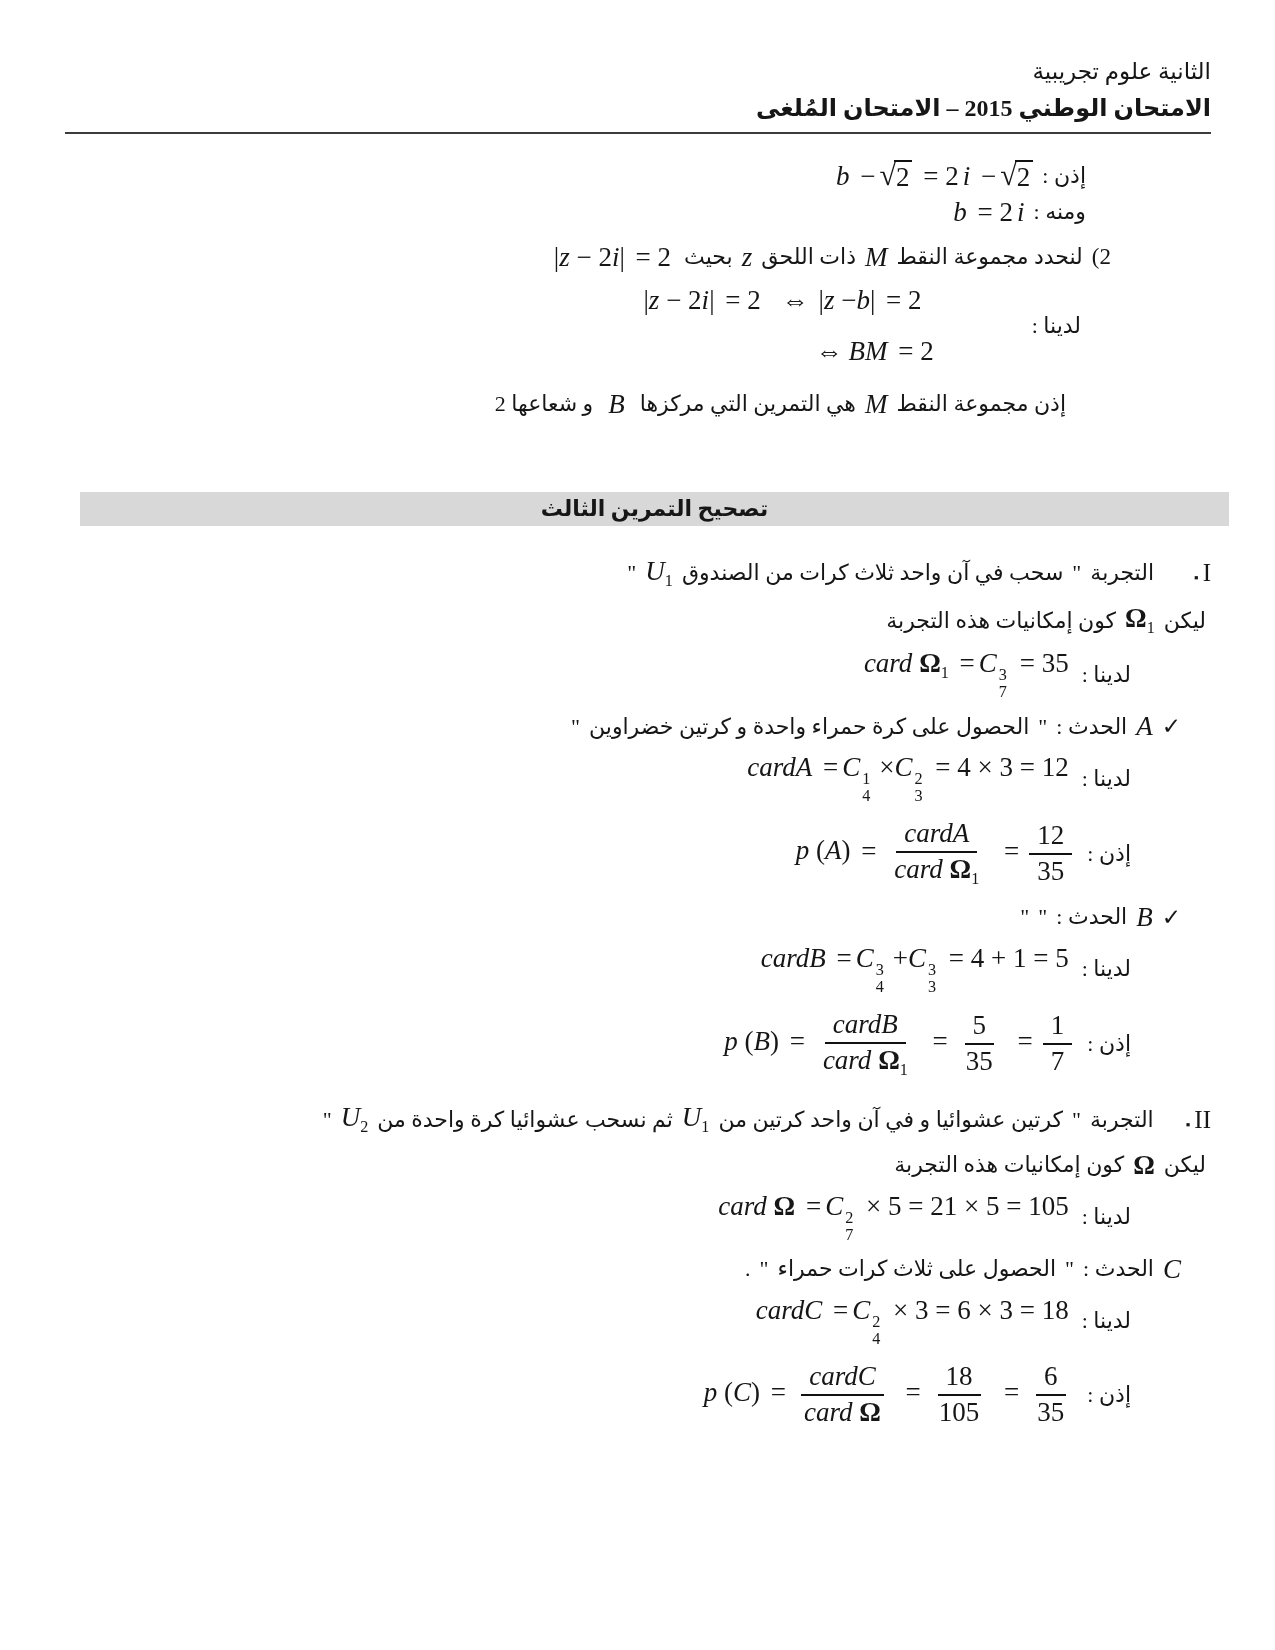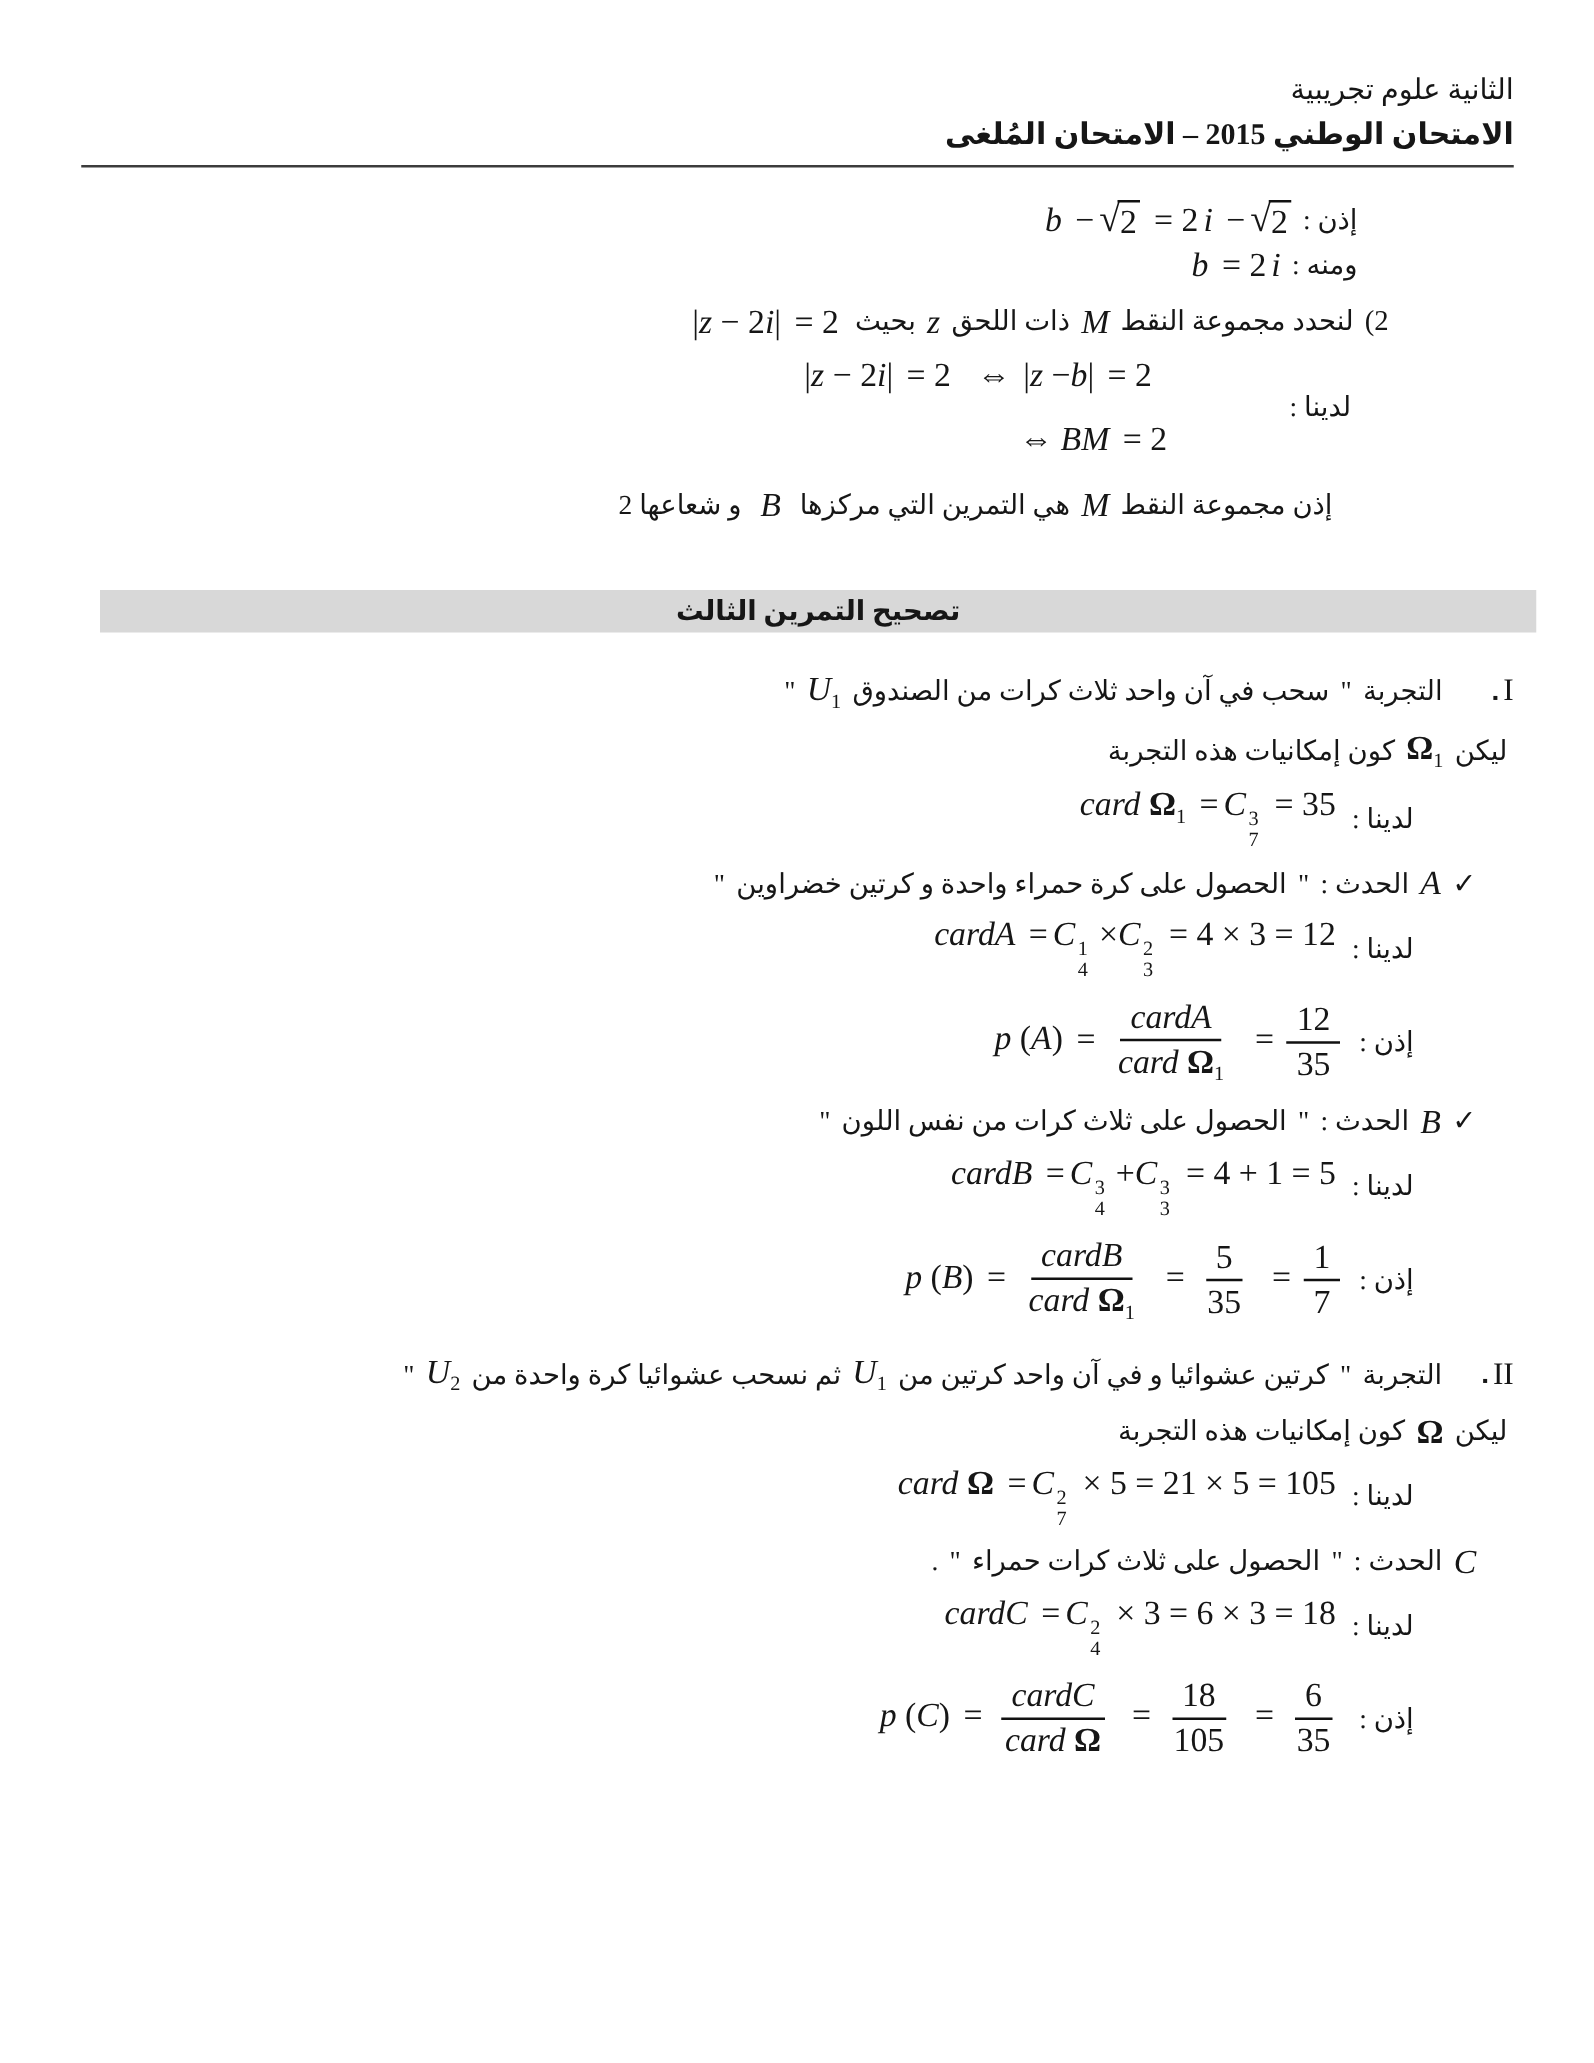--- a/index.html
+++ b/index.html
@@ -106,21 +106,21 @@
   </div>
 
   <div class="line indent145" style="margin-top:22px;">
     <span class="ar">إذن  مجموعة النقط</span>
     <span class="math mi">M</span>
     <span class="ar">هي التمرين التي مركزها</span>
     <span class="math mi" style="margin:0 6px;">B</span>
     <span class="ar">و شعاعها 2</span>
   </div>
 
-  <div class="band" style="margin-top:52px;">
+  <div class="band" style="margin-top:72px;">
     <span>تصحيح التمرين الثالث</span>
   </div>
 
   <div class="line indent0" style="margin-top:30px;">
     <span class="marker">
       <span class="bullet">▪</span>
           <span>I</span>
     </span>
     <span style="width:22px;"></span>
     <span class="ar">التجربة</span>
@@ -188,21 +188,20 @@
         <span class="den">35</span>
       </span>
     </span>
   </div>
 
   <div class="line indent30" style="margin-top:12px;">
     <span class="chk">✓</span>
     <span class="math mi">B</span>
     <span class="ar">الحدث :</span>
     <span class="ar">"</span>
-    <span class="ar">الحصول على ثلاث كرات من نفس اللون</span>
     <span class="ar">"</span>
   </div>
 
   <div class="line indent80" style="margin-top:10px;">
     <span class="ar">لدينا :</span>
     <span class="math">
       <span class="mi">cardB</span>
       <span class="sp">=</span><span class="mi">C</span><span class="cs">
             <span>3</span>
             <span>4</span>

